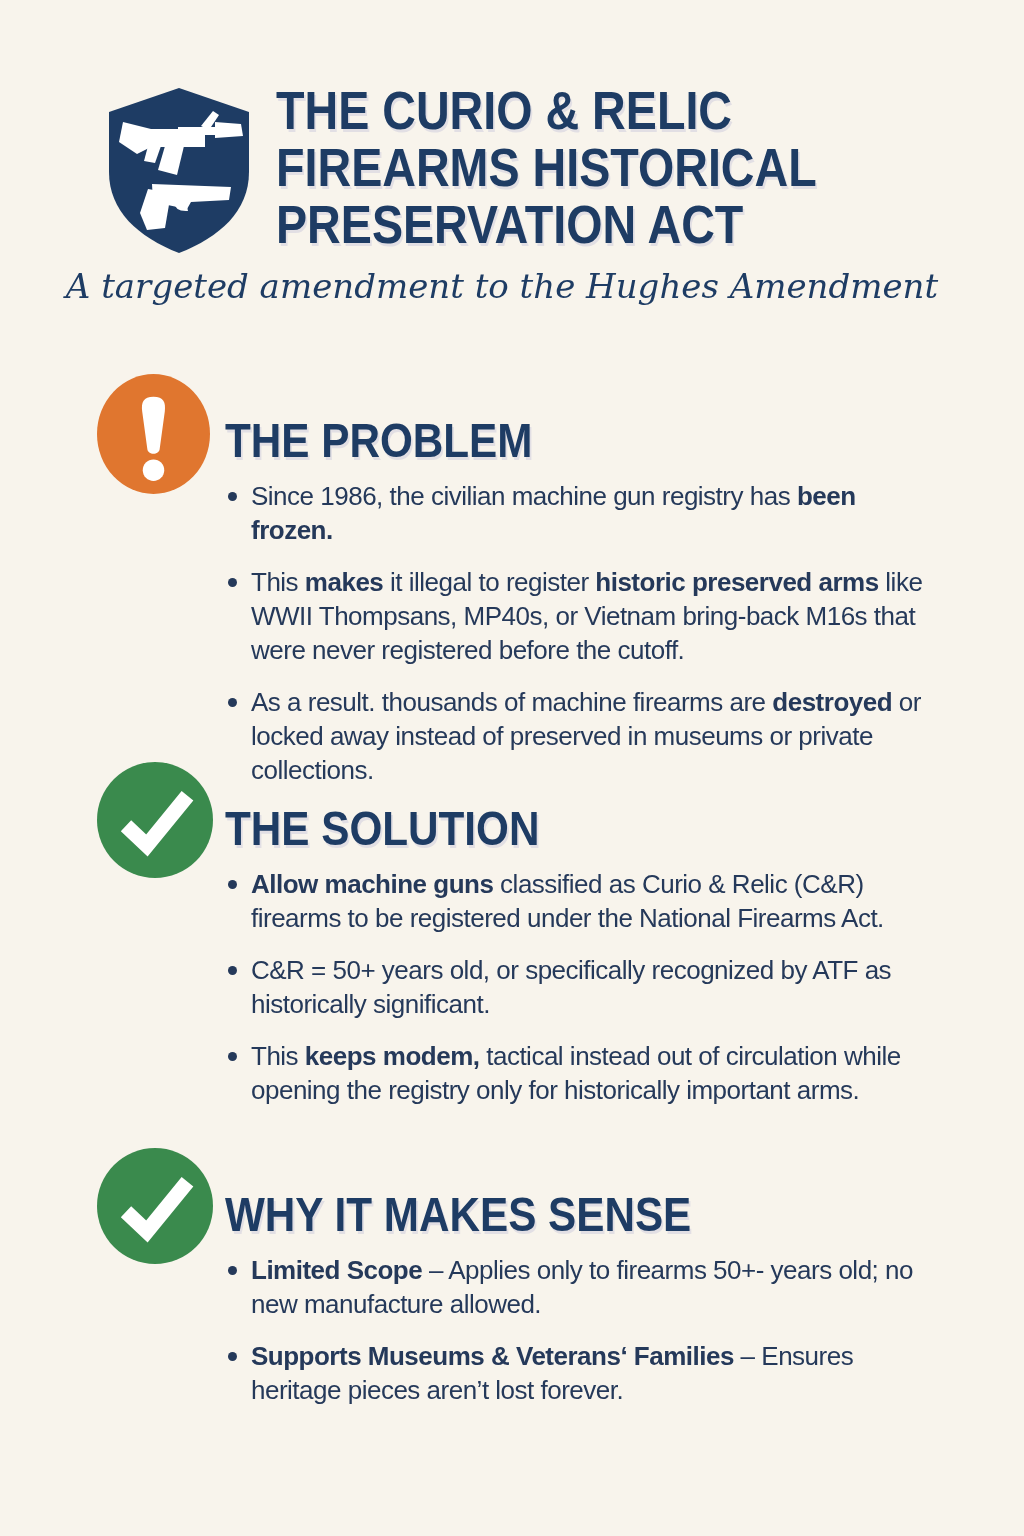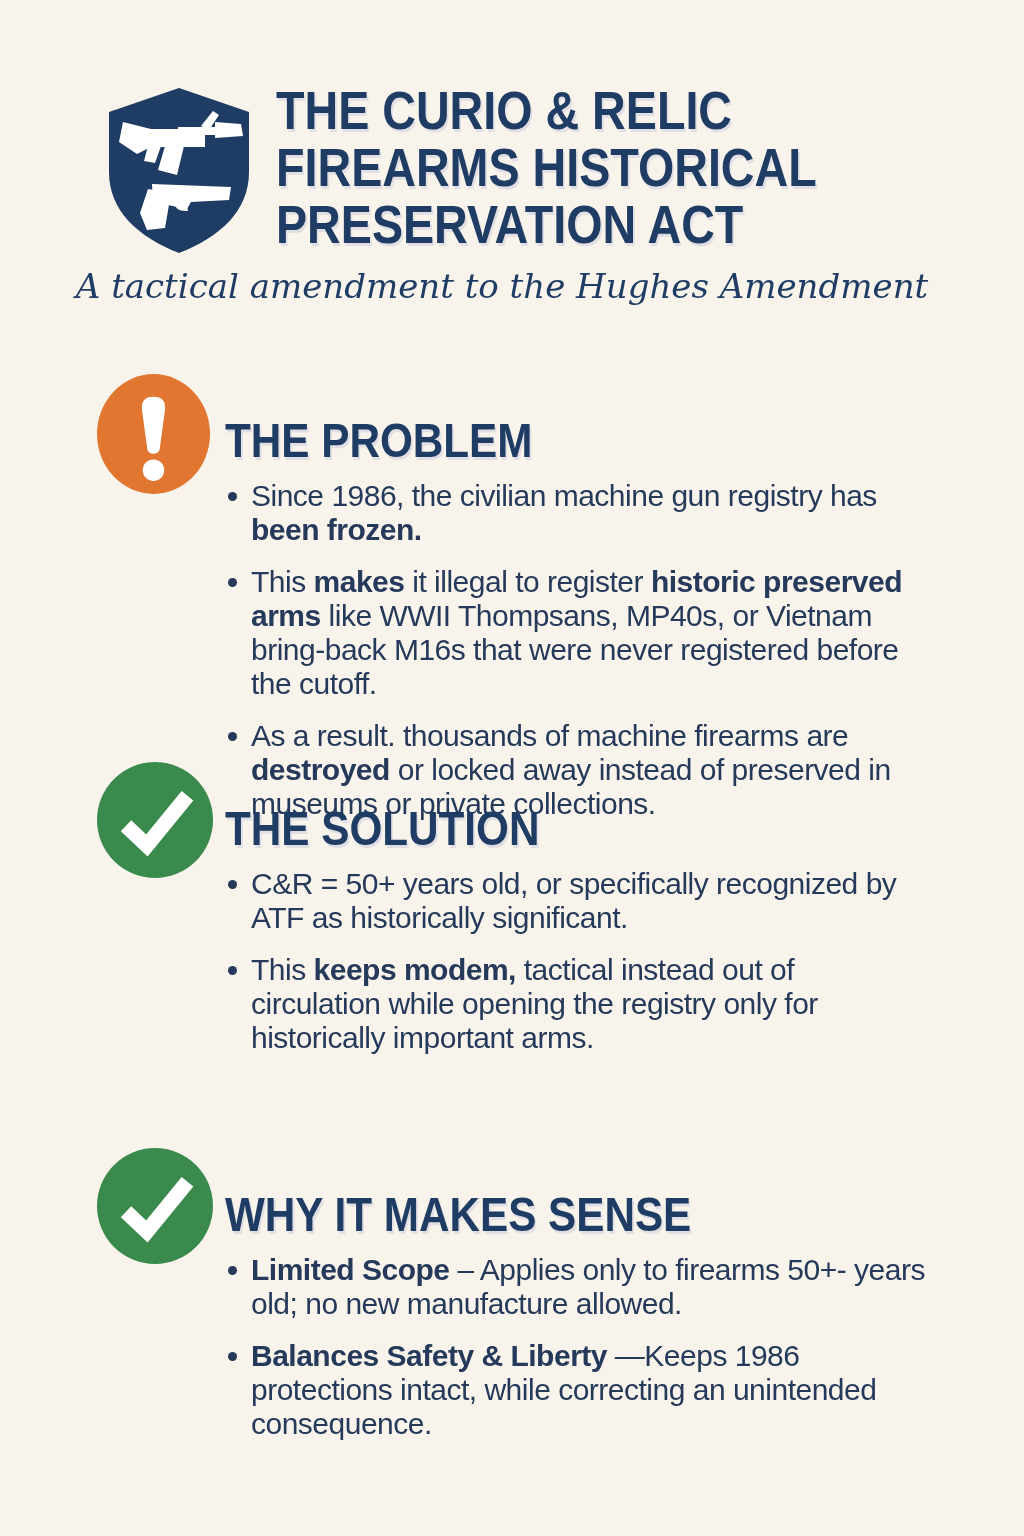--- a/index.html
+++ b/index.html
@@ -44,21 +44,21 @@
     margin: 0 0 12px 0;
     color: var(--navy, #1e3c64);
     font-weight: 700; font-size: 48px; line-height: 52px;
     transform: scaleX(0.88); transform-origin: left top;
     text-shadow: 2px 3px 0 rgba(150,150,200,0.22);
     white-space: nowrap;
   }
   ul.bullets { list-style: none; margin: 0; padding: 0; width: 700px; }
   ul.bullets li {
     position: relative; padding-left: 26px;
-    font-size: 30px; line-height: 34px; letter-spacing: -0.5px;
+    font-size: 26px; line-height: 34px; letter-spacing: -0.5px;
     margin-bottom: 18px;
     color: var(--body-text, #25395a);
   }
   ul.bullets li::before {
     content: ""; position: absolute; left: 3px; top: 13px;
     width: 9px; height: 9px; border-radius: 50%;
     background: var(--body-text, #25395a);
   }
   ul.bullets li b { font-weight: 700; }
 
@@ -89,21 +89,21 @@
       </g>
     </svg>
   </div>
 
   <div class="title">
     <div>THE CURIO &amp; RELIC</div>
     <div>FIREARMS HISTORICAL</div>
     <div>PRESERVATION ACT</div>
   </div>
 
-  <div class="subtitle">A tactical amendment to the Hughes Amendment</div>
+  <div class="subtitle">A targeted amendment to the Hughes Amendment</div>
 
   <div class="section section-problem">
     <div class="section-icon">
       <svg width="113" height="120" viewBox="0 0 100 106" xmlns="http://www.w3.org/2000/svg">
         <ellipse cx="50" cy="53" rx="50" ry="53" fill="var(--orange, #e0762f)"></ellipse>
         <path class="icon-white" d="M50 20 C59 20 61 25 60 33 L55.5 66 C55 72 45 72 44.5 66 L40 33 C39 25 41 20 50 20 Z"></path>
         <circle class="icon-white" cx="50" cy="85" r="9.5"></circle>
       </svg>
     </div>
     <div class="section-content">
@@ -119,35 +119,36 @@
   <div class="section section-solution">
     <div class="section-icon">
       <svg width="116" height="116" viewBox="0 0 100 100" xmlns="http://www.w3.org/2000/svg">
         <circle cx="50" cy="50" r="50" fill="var(--green, #3a8a4d)"></circle>
         <path d="M25 55 L43 72 L78 29" fill="none" stroke="#ffffff" stroke-width="13"></path>
       </svg>
     </div>
     <div class="section-content">
       <h2 class="section-heading">THE SOLUTION</h2>
       <ul class="bullets">
+          <li><b>Allow machine guns</b><span> classified as Curio &amp; Relic (C&amp;R) firearms to be registered under the National Firearms Act.</span></li>
           <li><span>C&amp;R = 50+ years old, or specifically recognized by ATF as historically significant.</span></li>
           <li><span>This </span><b>keeps modem,</b><span> tactical instead out of circulation while opening the registry only for historically important arms.</span></li>
         </ul>
     </div>
   </div>
 
   <div class="section section-why">
     <div class="section-icon">
       <svg width="116" height="116" viewBox="0 0 100 100" xmlns="http://www.w3.org/2000/svg">
         <circle cx="50" cy="50" r="50" fill="var(--green, #3a8a4d)"></circle>
         <path d="M25 55 L43 72 L78 29" fill="none" stroke="#ffffff" stroke-width="13"></path>
       </svg>
     </div>
     <div class="section-content">
       <h2 class="section-heading">WHY IT MAKES SENSE</h2>
       <ul class="bullets">
           <li><b>Limited Scope</b><span> – Applies only to firearms 50+- years old; no new manufacture allowed.</span></li>
-          <li><b>Balances Safety &amp; Liberty</b><span> —Keeps 1986 protections intact, while correcting an unintended consequence.</span></li>
+          <li><b>Supports Museums &amp; Veterans‘ Families</b><span> – Ensures heritage pieces aren’t lost forever.</span></li>
         </ul>
     </div>
   </div>
 
 </div>
 
 </body></html>

